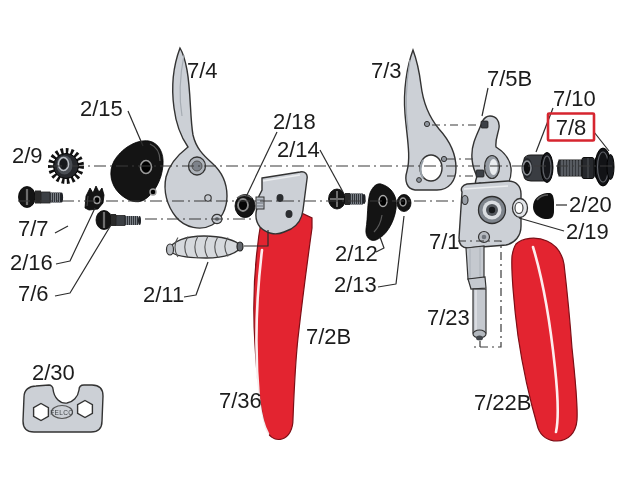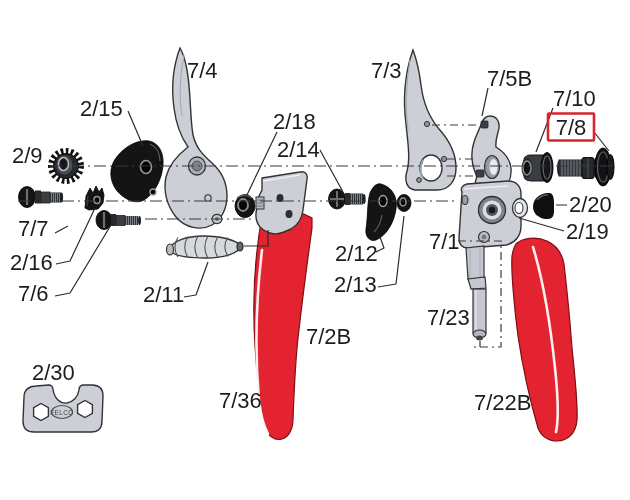--- a/index.html
+++ b/index.html
@@ -1,16 +1,16 @@
 <!DOCTYPE html>
 <html><head>
 <meta charset="utf-8">
 <style>
   html,body{margin:0;padding:0;background:#ffffff;}
-  .stage{width:630px;height:500px;background:#fff;position:relative;overflow:hidden;border-radius:26px;}
+  .stage{width:630px;height:500px;background:#fff;position:relative;overflow:hidden;}
   svg{display:block;}
   .lbl{font-family:"Liberation Sans",sans-serif;font-size:22px;fill:#1c1c1c;}
   .stamp{font-family:"Liberation Sans",sans-serif;font-size:6.5px;fill:#3f4347;letter-spacing:.4px;}
   .axis{fill:none;stroke:#3a3a3a;stroke-width:1.2;stroke-dasharray:12 4 2 4;}
   .axis2{fill:none;stroke:#3a3a3a;stroke-width:1.2;stroke-dasharray:8 4 2 4;}
   .leader{fill:none;stroke:#2c2c2c;stroke-width:1.2;stroke-linejoin:round;}
   .metal{fill:#ccd0d6;stroke:#333;stroke-width:1.4;}
   .metal2{fill:#c5c9cf;stroke:#333;stroke-width:1.2;}
   .shade{fill:none;stroke:#a6acb3;stroke-width:1.2;}
   .dark{fill:#141414;stroke:#000;stroke-width:.8;}

